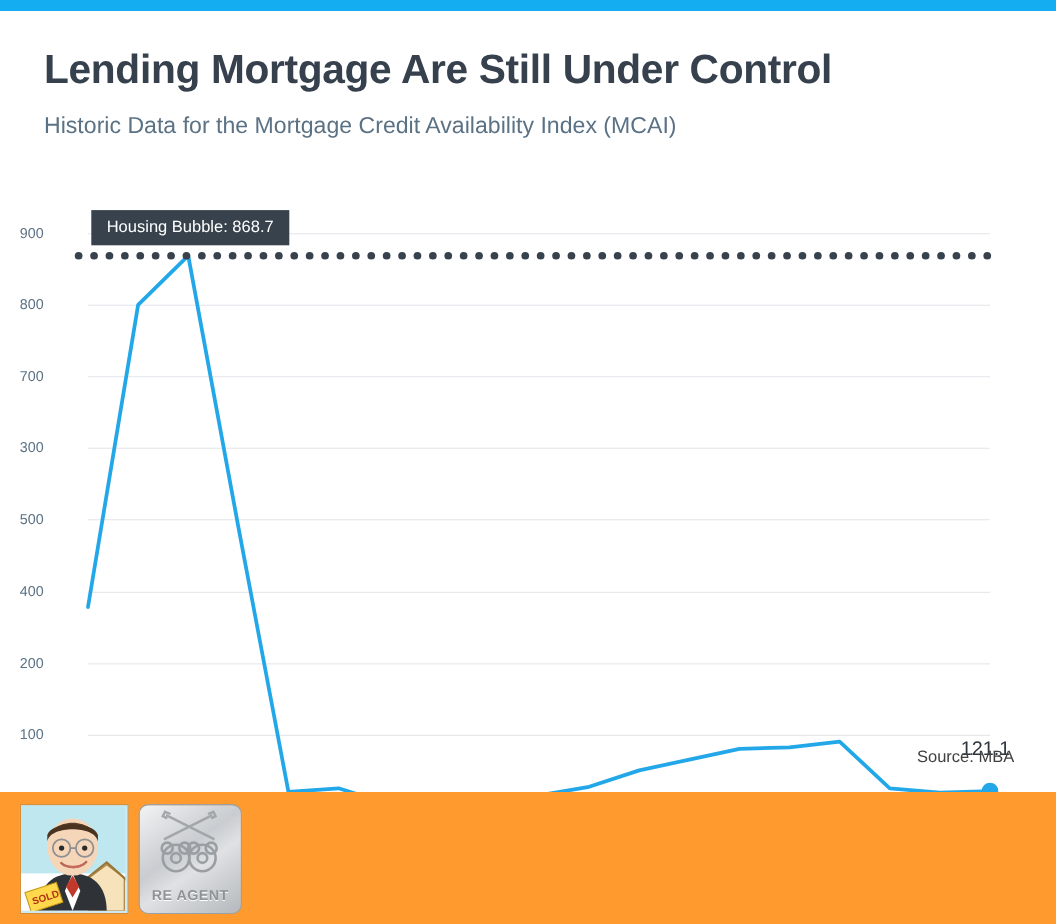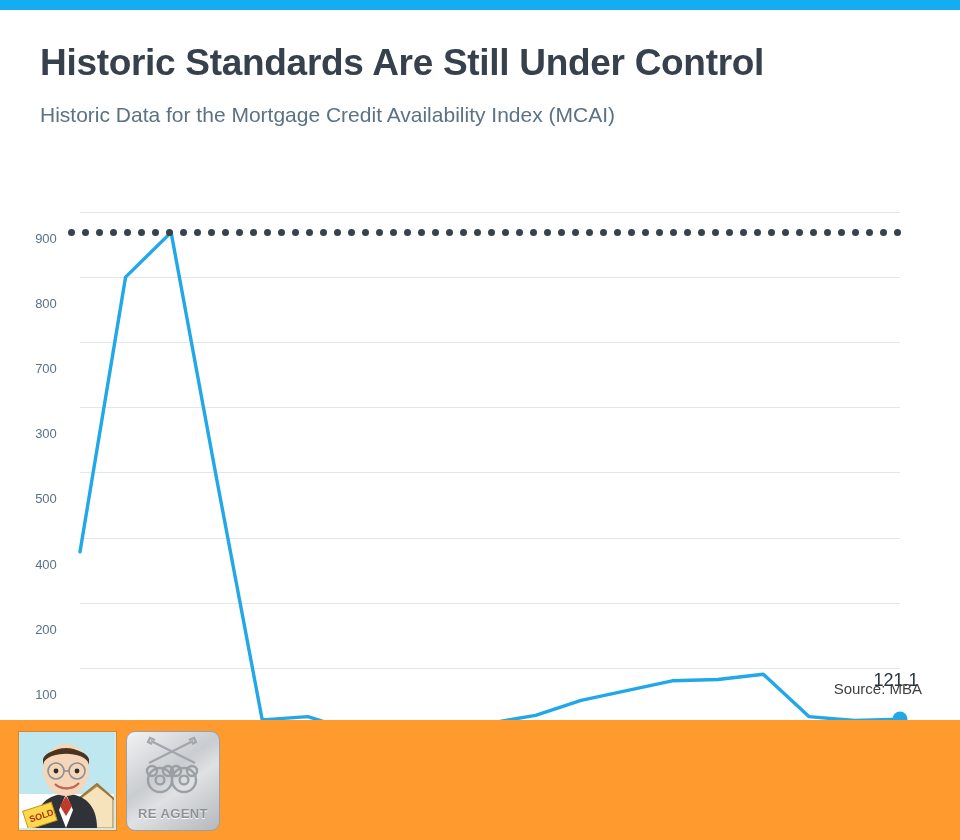--- a/index.html
+++ b/index.html
@@ -21,22 +21,22 @@
   }
 
   
   #chart{position:absolute;left:0;top:180px;width:960px;height:500px;}
   #plot{position:absolute;left:80px;top:32px;width:820px;height:586px;}
 
   .gridline{position:absolute;left:0;width:820px;height:1px;background:#e4e7ea;}
   .axisline{position:absolute;left:0;width:820px;height:2px;background:#3c4650;}
 
   .ylab{
-    position:absolute;right:826px;width:56px;text-align:center;
-    font-size:13px;color:#5b7285;line-height:1;margin-top:27px;
+    position:absolute;right:826px;width:56px;text-align:left;
+    font-size:13px;color:#5b7285;line-height:1;
   }
 
   .tick{position:absolute;width:1px;height:6px;background:#9aa7b4;top:586px;}
 
   .xlab{
     position:absolute;top:598px;width:70px;margin-left:-35px;text-align:center;
     font-size:12.5px;color:#5b7285;line-height:16px;
   }
 
   #dotline{position:absolute;left:-12px;top:0;width:844px;height:8px;}
@@ -79,21 +79,21 @@
     position:absolute;left:0;right:0;bottom:9px;text-align:center;
     font-size:13px;font-weight:bold;color:#8d9296;letter-spacing:0.4px;
     text-shadow:0 1px 0 #ffffff;
   }
 </style>
 </head>
 <body>
 
 <div id="topbar"></div>
 
-<div id="title">Historic Standards Are Still Under Control</div>
+<div id="title">Lending Mortgage Are Still Under Control</div>
 <div id="subtitle">Historic Data for the Mortgage Credit Availability Index (MCAI)</div>
 
 <div id="chart">
   <div id="plot">
     <div id="gridlines">
         <div class="axisline" style="top: 586px;"></div>
         <div class="gridline" style="top: 520.889px;"></div>
         <div class="gridline" style="top: 455.778px;"></div>
         <div class="gridline" style="top: 390.667px;"></div>
         <div class="gridline" style="top: 325.556px;"></div>
@@ -213,20 +213,21 @@
         <i style="left: 714px; background: rgb(55, 66, 77);"></i>
         <i style="left: 728px; background: rgb(55, 66, 77);"></i>
         <i style="left: 742px; background: rgb(55, 66, 77);"></i>
         <i style="left: 756px; background: rgb(55, 66, 77);"></i>
         <i style="left: 770px; background: rgb(55, 66, 77);"></i>
         <i style="left: 784px; background: rgb(55, 66, 77);"></i>
         <i style="left: 798px; background: rgb(55, 66, 77);"></i>
         <i style="left: 812px; background: rgb(55, 66, 77);"></i>
         <i style="left: 826px; background: rgb(55, 66, 77);"></i>
       </div>
+    <div id="bubbleBadge" style="top: -20.6202px;">Housing Bubble: 868.7</div>
     <div id="endLabel" style="left: 816px; top: 479px;">121.1</div>
     <div id="endDot" style="left: 820px; top: 507.15px; background: rgb(34, 167, 232);"></div>
   </div>
   <div id="source">Source: MBA</div>
 </div>
 
 <div id="footer">
   <div id="avatar">
     <svg width="95" height="96" viewBox="0 0 95 96">
       <rect x="0" y="0" width="95" height="96" fill="#bfe7f0"></rect>

